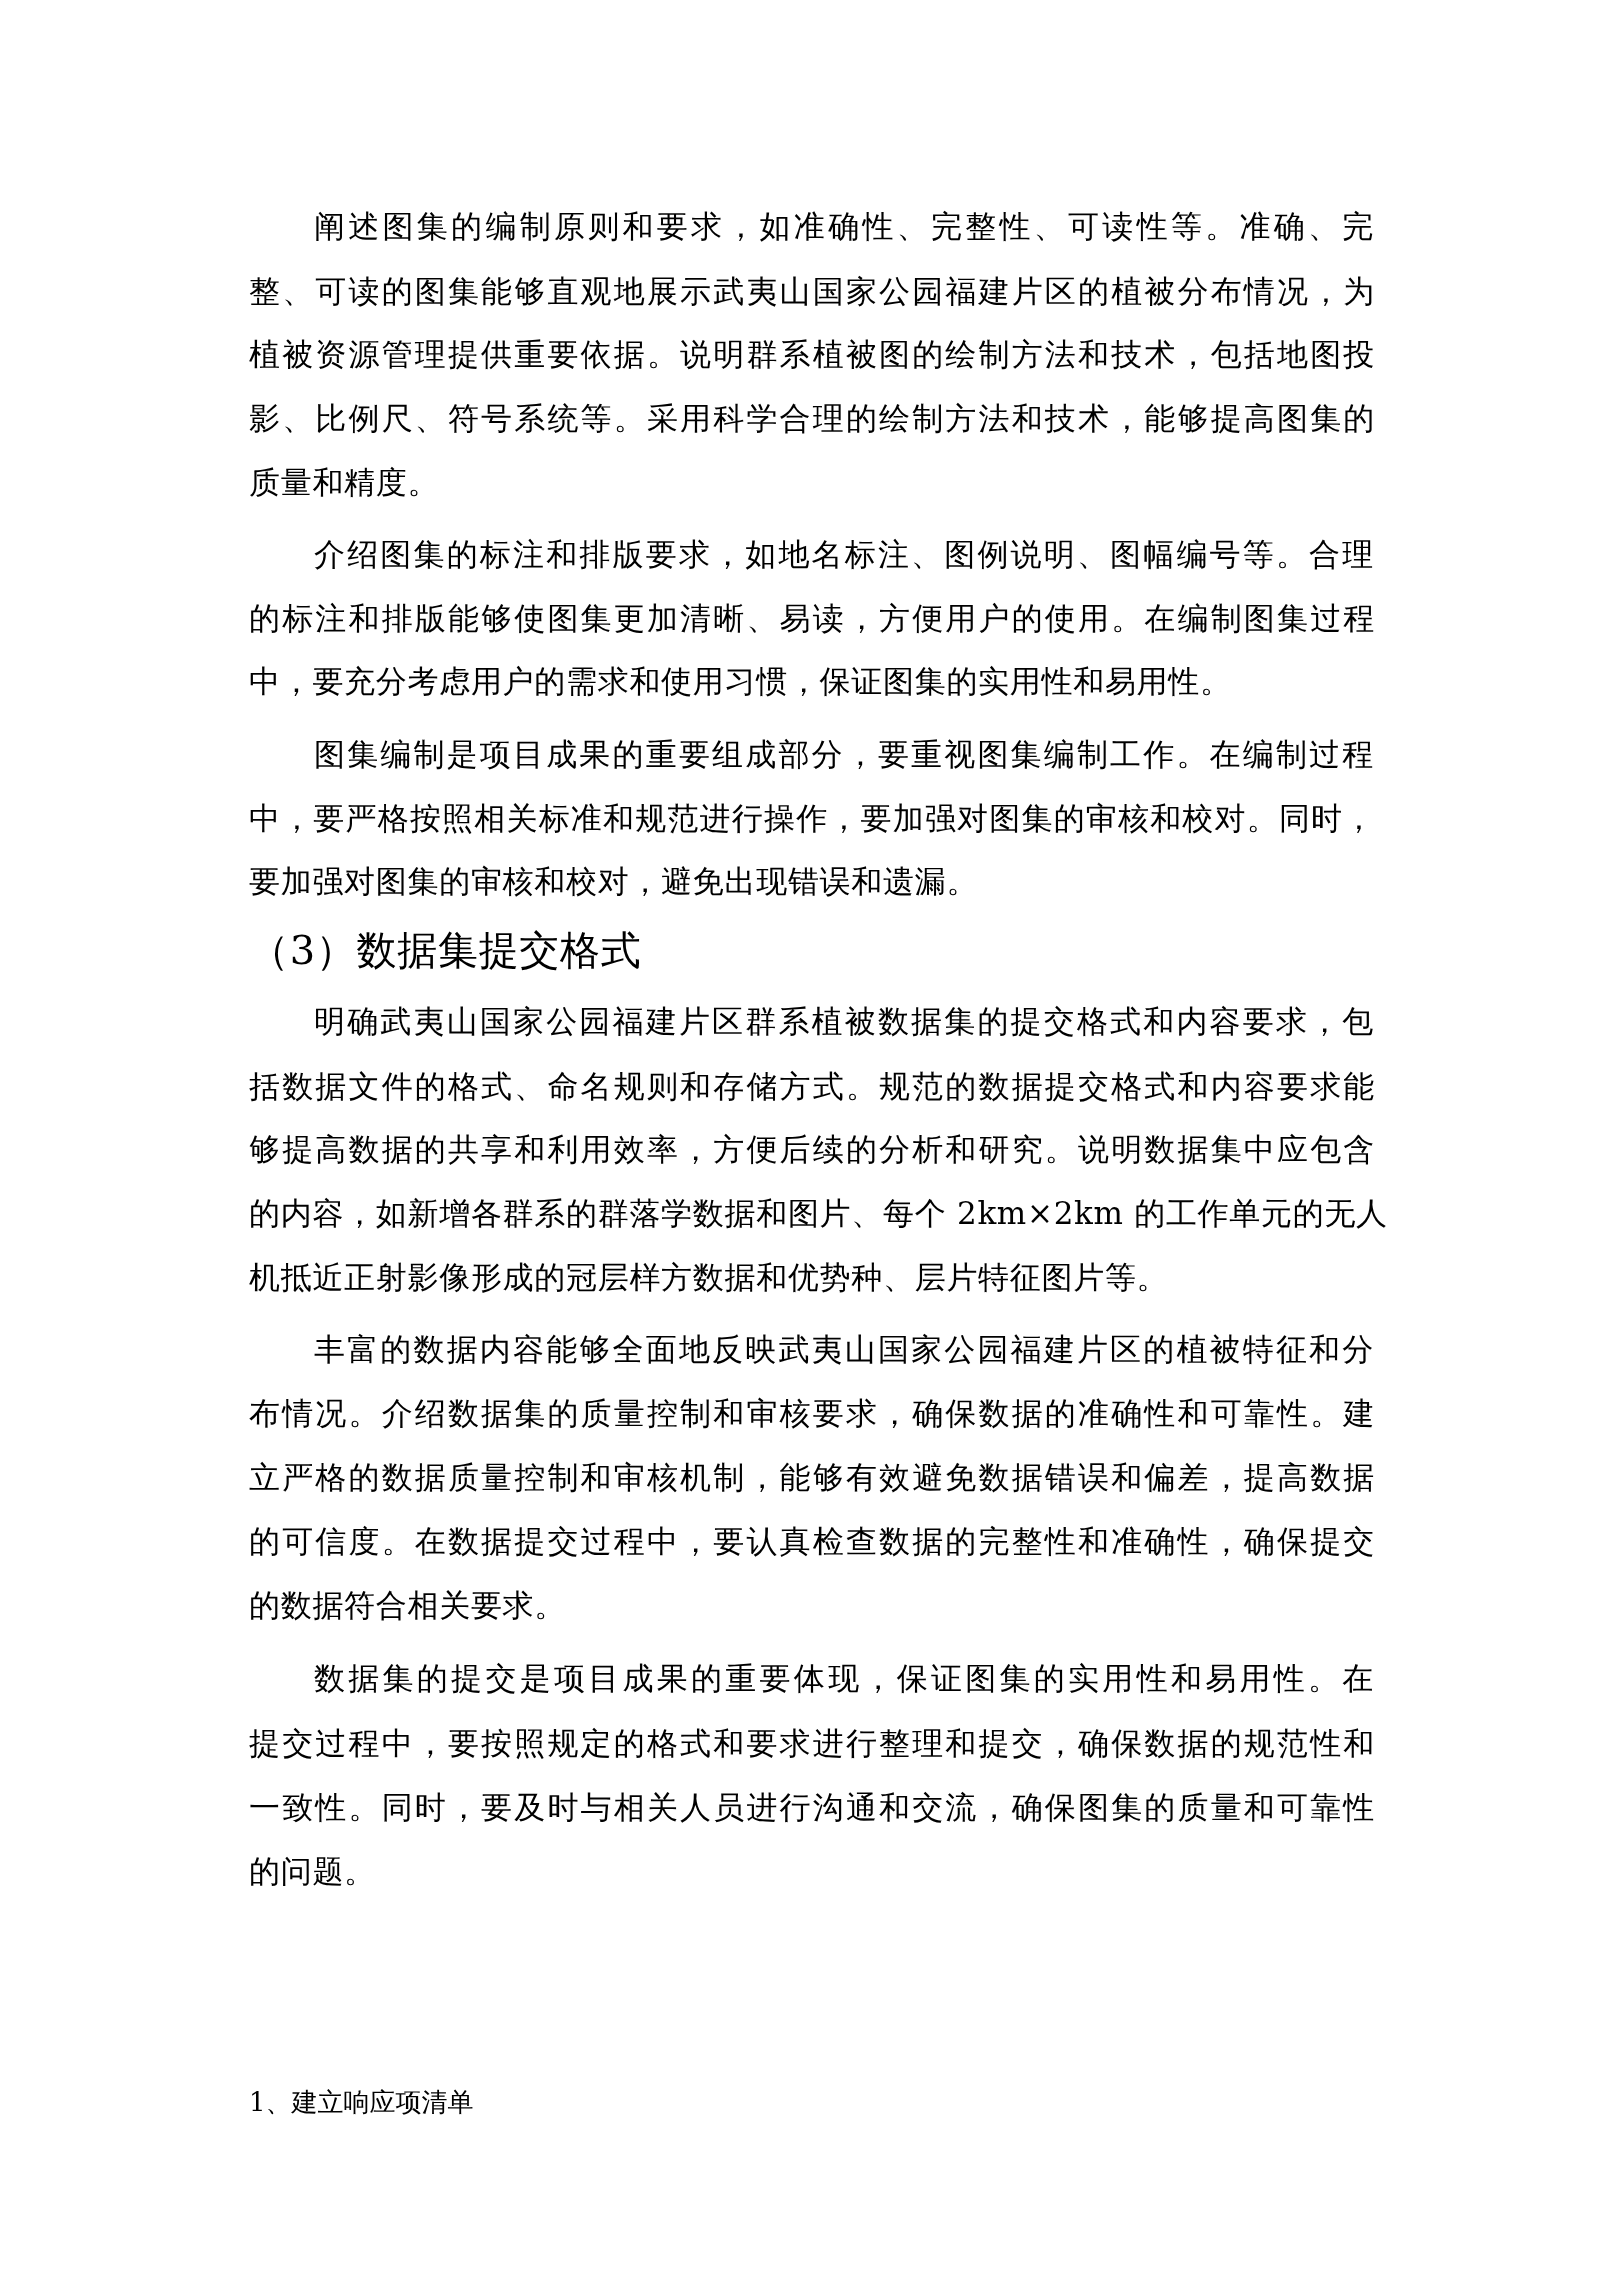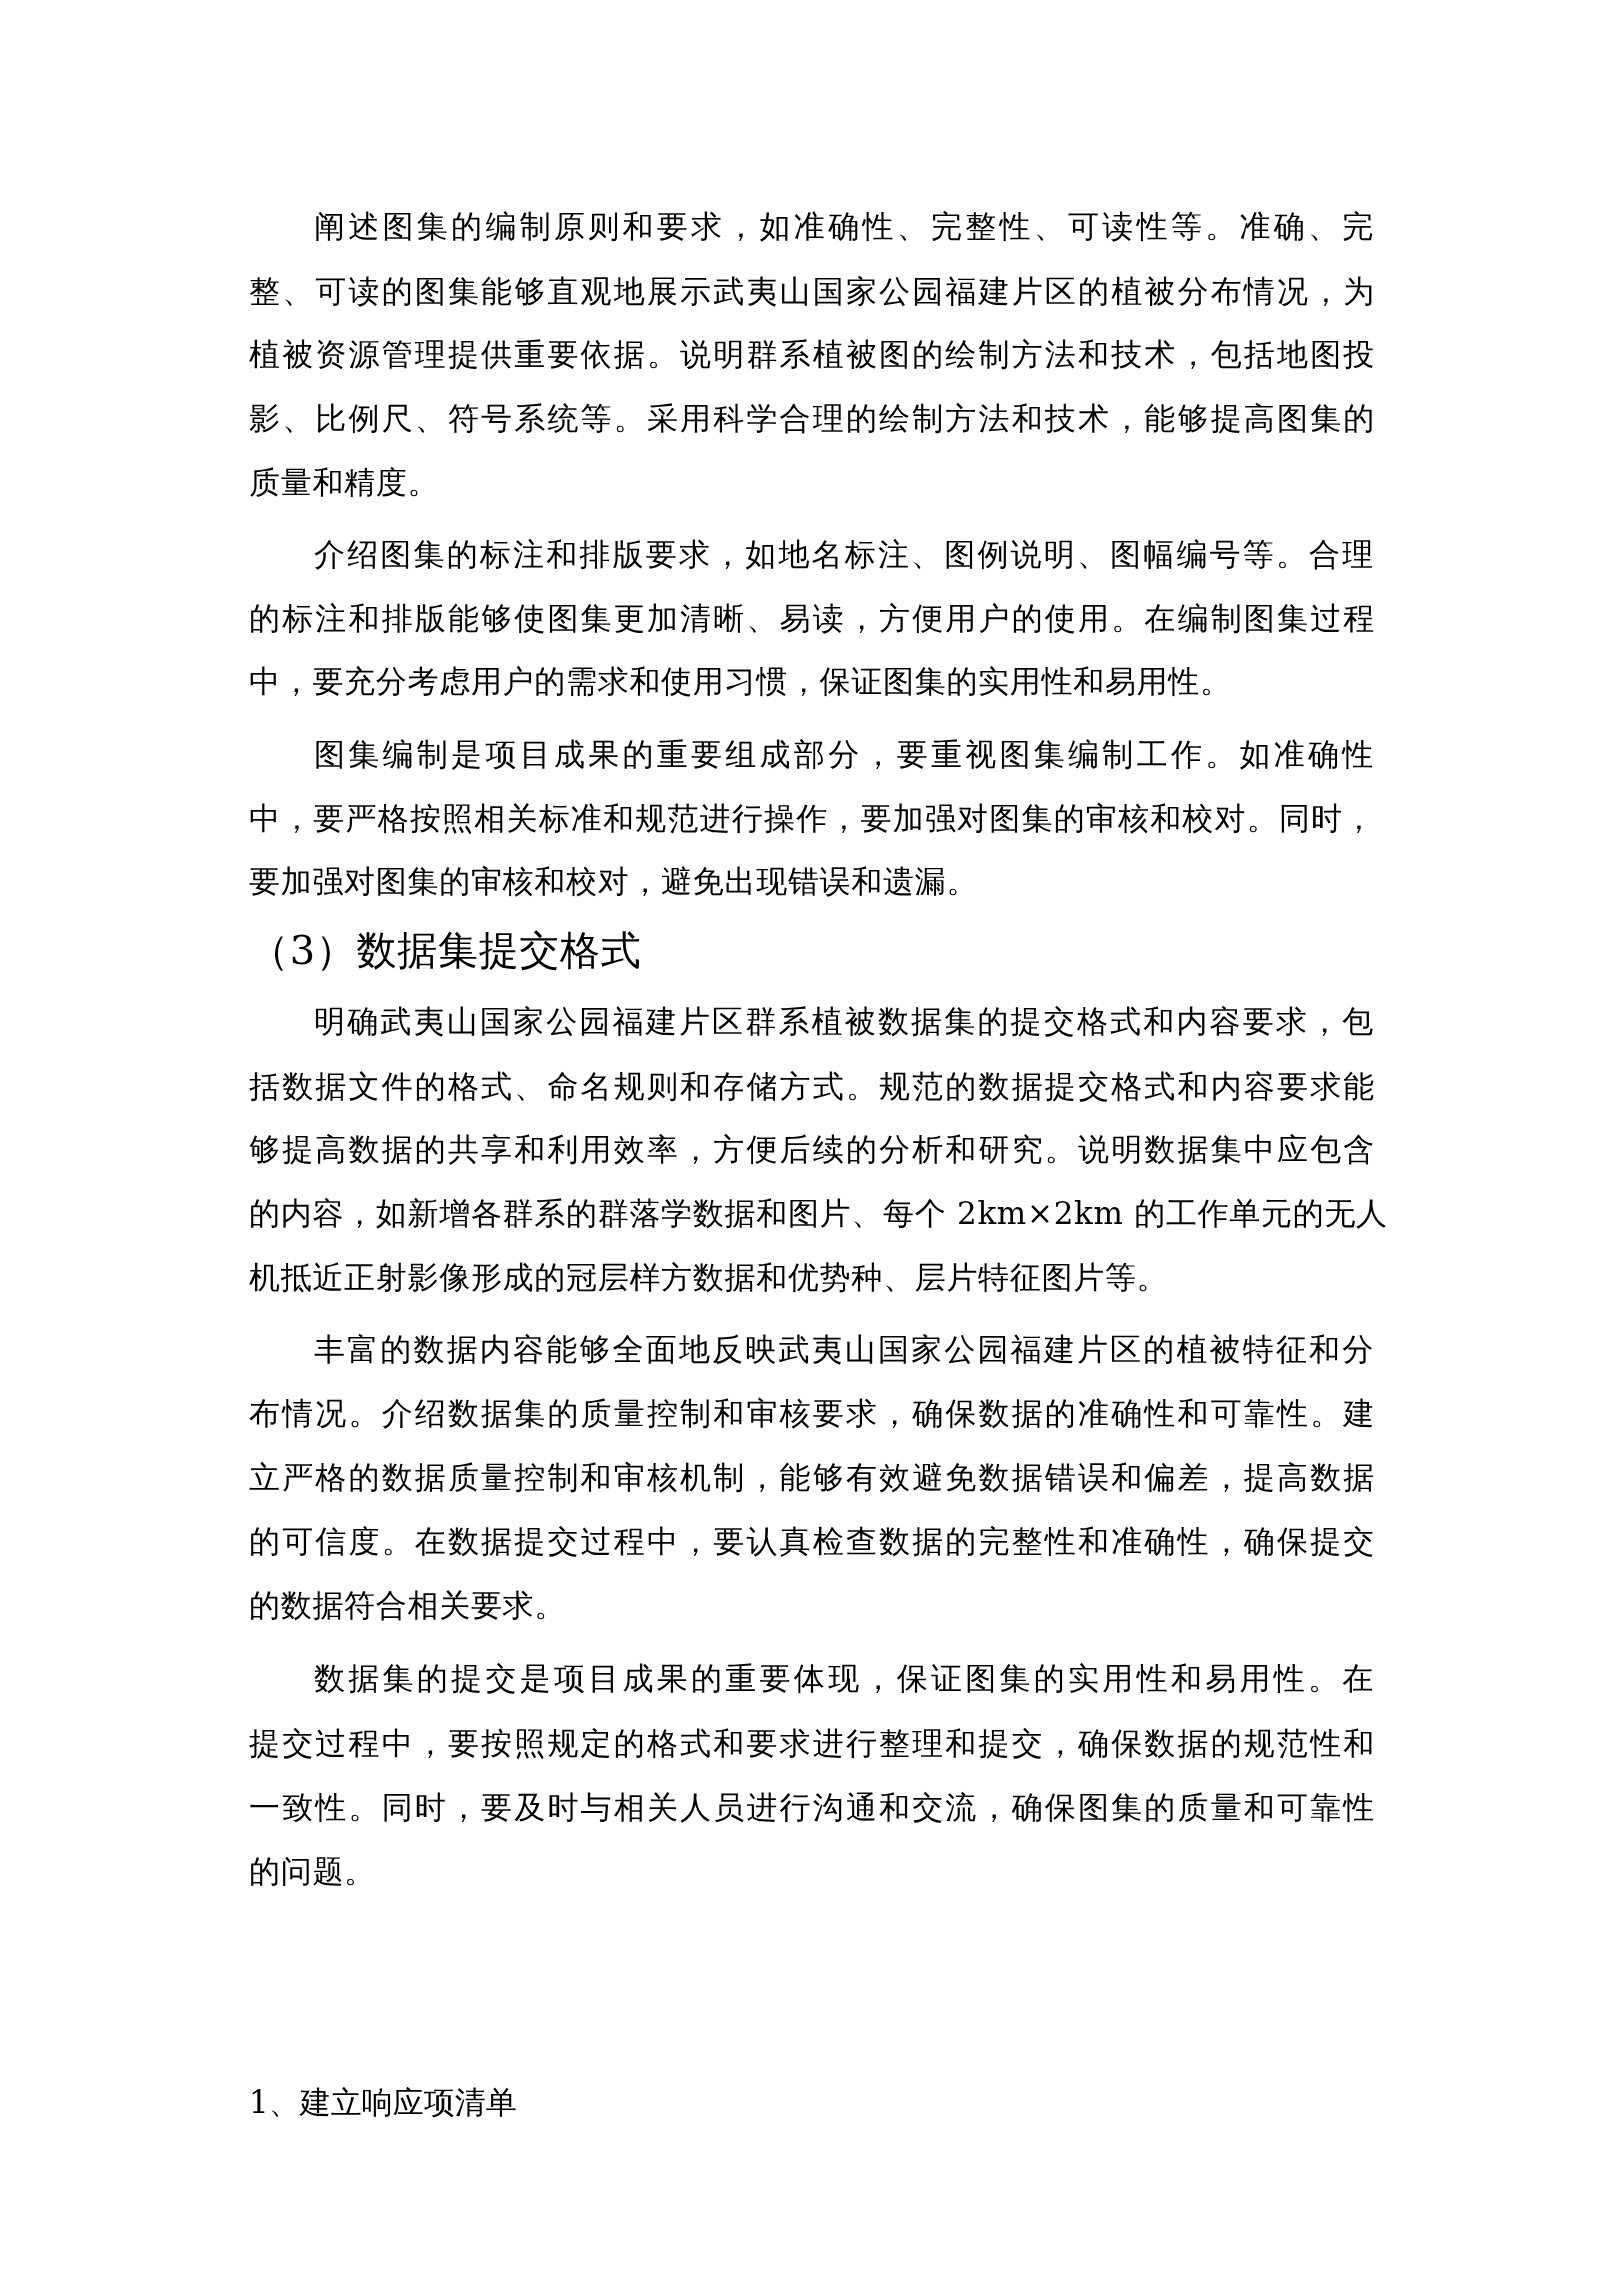--- a/index.html
+++ b/index.html
@@ -57,21 +57,21 @@
       line-height: 52px;
       font-size: 37px;
       white-space: nowrap;
       letter-spacing: 1.3px;
     }
     .heading-item {
       position: absolute;
       left: 249px;
       height: 39px;
       line-height: 39px;
-      font-size: 31px;
+      font-size: 26px;
       white-space: nowrap;
     }
   </style>
 </head>
 <body>
 
 <div class="page">
 
   <div>
     <div class="line indent justify" style="top:207px">阐述图集的编制原则和要求，如准确性、完整性、可读性等。准确、完</div>
@@ -81,21 +81,21 @@
     <div class="line" style="top:463px">质量和精度。</div>
   </div>
 
   <div>
     <div class="line indent justify" style="top:535px">介绍图集的标注和排版要求，如地名标注、图例说明、图幅编号等。合理</div>
     <div class="line justify" style="top:599px">的标注和排版能够使图集更加清晰、易读，方便用户的使用。在编制图集过程</div>
     <div class="line" style="top:662px">中，要充分考虑用户的需求和使用习惯，保证图集的实用性和易用性。</div>
   </div>
 
   <div>
-    <div class="line indent justify" style="top:735px">图集编制是项目成果的重要组成部分，要重视图集编制工作。如准确性</div>
+    <div class="line indent justify" style="top:735px">图集编制是项目成果的重要组成部分，要重视图集编制工作。在编制过程</div>
     <div class="line justify" style="top:799px">中，要严格按照相关标准和规范进行操作，要加强对图集的审核和校对。同时，</div>
     <div class="line" style="top:862px">要加强对图集的审核和校对，避免出现错误和遗漏。</div>
   </div>
 
   <div class="heading-sub" style="top:931px">（3）数据集提交格式</div>
 
   <div>
     <div class="line indent justify" style="top:1002px">明确武夷山国家公园福建片区群系植被数据集的提交格式和内容要求，包</div>
     <div class="line justify" style="top:1067px">括数据文件的格式、命名规则和存储方式。规范的数据提交格式和内容要求能</div>
     <div class="line justify" style="top:1130px">够提高数据的共享和利用效率，方便后续的分析和研究。说明数据集中应包含</div>

